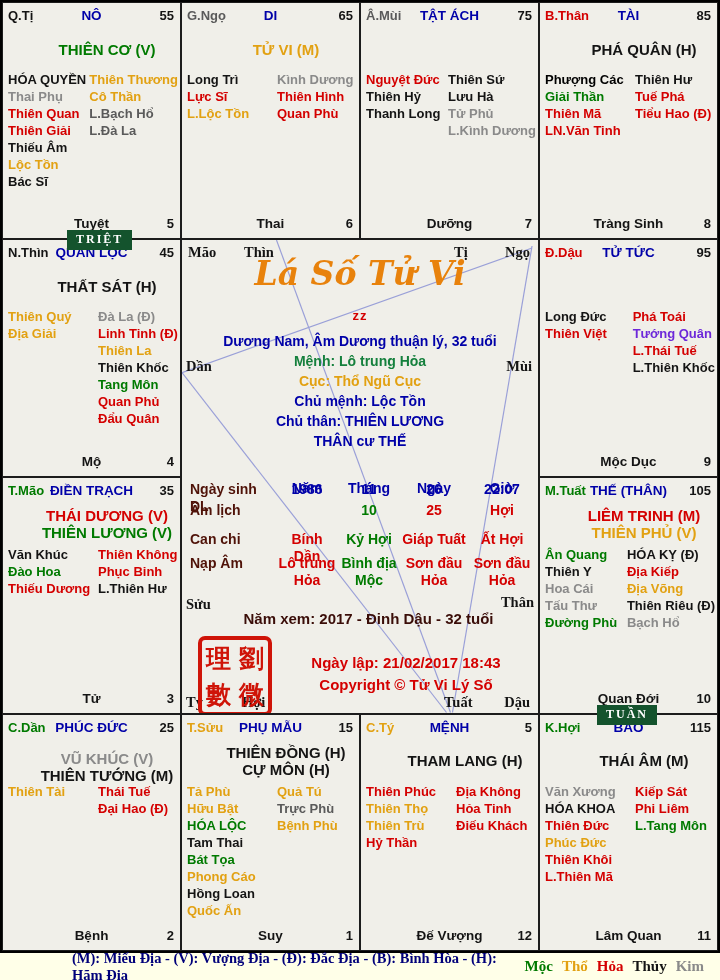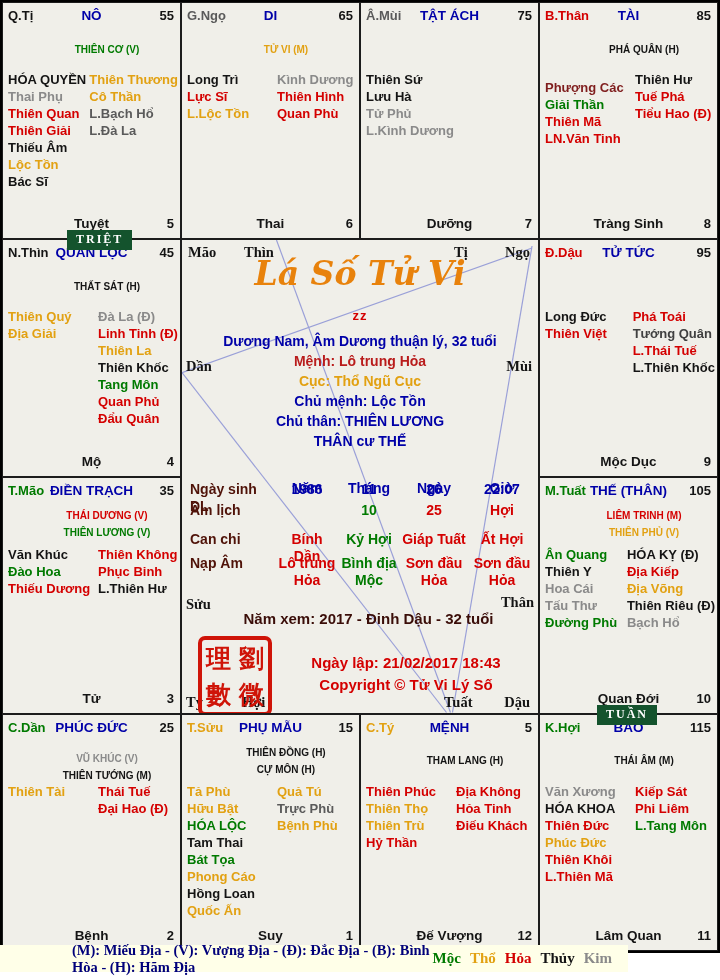--- a/index.html
+++ b/index.html
@@ -11,21 +11,21 @@
   .palace{position:relative;border:1px solid #1c1c1c;background:#f0efe9;overflow:hidden;}
   .ga-ti{grid-area:ti}.ga-ngo{grid-area:ngo}.ga-mui{grid-area:mui}.ga-than{grid-area:than}
   .ga-thin{grid-area:thin}.ga-dau{grid-area:dau}.ga-mao{grid-area:mao}.ga-tuat{grid-area:tuat}
   .ga-dan{grid-area:dan}.ga-suu{grid-area:suu}.ga-ty{grid-area:ty}.ga-hoi{grid-area:hoi}
   .ctr{grid-area:ctr;position:relative;border:1px solid #1c1c1c;background:#f0efe9;overflow:hidden;}
   .p-head{position:absolute;top:5px;left:0;right:0;height:18px;}
   .p-can{position:absolute;left:5px;font-weight:bold;font-size:13px;}
   .p-name{position:absolute;left:0;right:0;text-align:center;font-weight:bold;font-size:13.5px;color:#0000a8;}
   .p-num{position:absolute;right:6px;font-weight:bold;font-size:13px;color:#141414;}
   .p-main{position:absolute;top:25px;left:0;right:0;height:42px;display:flex;flex-direction:column;
-          justify-content:center;text-align:center;font-weight:bold;font-size:10px;line-height:17px;padding-left:31px;}
+          justify-content:center;text-align:center;font-weight:bold;font-size:15px;line-height:17px;padding-left:31px;}
   .p-cols{position:absolute;top:68px;left:5px;right:2px;display:flex;}
   .p-left{width:90px;}
   .p-right{flex:1;}
   .star{font-weight:bold;font-size:13px;line-height:17px;white-space:nowrap;}
   .p-foot{position:absolute;bottom:4px;left:0;right:0;height:18px;}
   .p-stage{position:absolute;left:0;right:0;text-align:center;font-weight:bold;font-size:13.5px;color:#141414;}
   .p-snum{position:absolute;right:6px;font-weight:bold;font-size:13px;color:#141414;}
   
   .branch{position:absolute;font-family:"Liberation Serif",serif;font-weight:bold;font-size:14.5px;color:#141414;}
   .pos-tl{left:6px;top:4px}.pos-t1{left:62px;top:4px}.pos-t2{left:272px;top:4px}.pos-tr{right:8px;top:4px}
@@ -45,21 +45,21 @@
   .c-seal{position:absolute;left:16px;top:396px;width:66px;height:72px;border:4px solid #cf1408;border-radius:7px;
           display:grid;grid-template-columns:1fr 1fr;grid-template-rows:1fr 1fr;align-items:center;justify-items:center;
           color:#cf1408;font-family:"DejaVu Serif",serif;font-weight:bold;font-size:25px;line-height:1;}
   .c-redline{position:absolute;left:96px;right:4px;text-align:center;font-weight:bold;font-size:15px;color:#d40000;}
   
   .badge{position:absolute;background:#14532d;color:#fff;font-family:"Liberation Serif",serif;
          font-weight:bold;font-size:12px;letter-spacing:2px;padding:2px 9px 3px 9px;z-index:6;}
   .badge-triet{left:67px;top:230px;}
   .badge-tuan{left:597px;top:705px;}
   
-  .legend{position:absolute;left:0;bottom:8px;width:628px;height:27px;background:#ffffe8;
+  .legend{position:absolute;left:0;bottom:0;width:720px;height:27px;background:#ffffe8;
           display:flex;align-items:center;font-family:"Liberation Serif",serif;font-weight:bold;}
   .legend-text{color:#00007a;margin-left:72px;font-size:14.5px;}
   .legend-els{margin-left:auto;margin-right:16px;display:flex;gap:9px;font-size:15px;}
 </style>
 </head>
 <body>
 
 <div class="page">
   <div class="board">
     <div class="palace ga-ti">
@@ -120,20 +120,25 @@
   </div>
 </div>
     <div class="palace ga-mui">
   <div class="p-head">
     <span class="p-can" style="color: rgb(90, 90, 90);">Â.Mùi</span>
     <span class="p-name">TẬT ÁCH</span>
     <span class="p-num">75</span>
   </div>
   <div class="p-main"></div>
   <div class="p-cols">
+    <div class="p-left">
+            <div class="star" style="color: rgb(212, 0, 0);">Nguyệt Đức</div>
+            <div class="star" style="color: rgb(20, 20, 20);">Thiên Hỷ</div>
+            <div class="star" style="color: rgb(20, 20, 20);">Thanh Long</div>
+          </div>
     <div class="p-right">
             <div class="star" style="color: rgb(20, 20, 20);">Thiên Sứ</div>
             <div class="star" style="color: rgb(20, 20, 20);">Lưu Hà</div>
             <div class="star" style="color: rgb(138, 138, 138);">Tử Phủ</div>
             <div class="star" style="color: rgb(138, 138, 138);">L.Kình Dương</div>
           </div>
   </div>
   <div class="p-foot">
     <span class="p-stage">Dưỡng</span>
     <span class="p-snum">7</span>
@@ -143,21 +148,21 @@
   <div class="p-head">
     <span class="p-can" style="color: rgb(212, 0, 0);">B.Thân</span>
     <span class="p-name">TÀI</span>
     <span class="p-num">85</span>
   </div>
   <div class="p-main">
           <div style="color: rgb(20, 20, 20);">PHÁ QUÂN (H)</div>
         </div>
   <div class="p-cols">
     <div class="p-left">
-            <div class="star" style="color: #7f1d1d; margin-top: 8px;">Phượng Các</div>
+            <div class="star" style="color: #000000;">Phượng Các</div>
             <div class="star" style="color: rgb(0, 122, 0);">Giải Thần</div>
             <div class="star" style="color: rgb(212, 0, 0);">Thiên Mã</div>
             <div class="star" style="color: rgb(212, 0, 0);">LN.Văn Tinh</div>
           </div>
     <div class="p-right">
             <div class="star" style="color: rgb(20, 20, 20);">Thiên Hư</div>
             <div class="star" style="color: rgb(212, 0, 0);">Tuế Phá</div>
             <div class="star" style="color: rgb(212, 0, 0);">Tiểu Hao (Đ)</div>
           </div>
   </div>
@@ -214,21 +219,21 @@
           <div class="branch pos-r2">Thân</div>
           <div class="branch pos-bl">Tý</div>
           <div class="branch pos-b1">Hợi</div>
           <div class="branch pos-b2">Tuất</div>
           <div class="branch pos-br">Dậu</div>
         </div>
       <div class="c-title">Lá Số Tử Vi</div>
       <div class="c-zz">zz</div>
       <div class="c-info" id="c-info">
           <div style="color: rgb(0, 0, 168);">Dương Nam, Âm Dương thuận lý, 32 tuổi</div>
-          <div style="color: #b91c1c;">Mệnh: Lô trung Hỏa</div>
+          <div style="color: #15803d;">Mệnh: Lô trung Hỏa</div>
           <div style="color: rgb(226, 161, 18);">Cục: Thổ Ngũ Cục</div>
           <div style="color: rgb(0, 0, 168);">Chủ mệnh:  Lộc Tồn</div>
           <div style="color: rgb(0, 0, 168);">Chủ thân:  THIÊN LƯƠNG</div>
           <div style="color: rgb(0, 0, 168);">THÂN cư THẾ</div>
         </div>
       <div id="c-table">
           <div class="c-row" style="top: 240px;">
             <div class="lbl"></div>
             <div class="cell" style="color: rgb(0, 0, 168);">Năm</div>
             <div class="cell" style="color: rgb(0, 0, 168);">Tháng</div>
@@ -282,21 +287,21 @@
     <span class="p-num">95</span>
   </div>
   <div class="p-main"></div>
   <div class="p-cols">
     <div class="p-left">
             <div class="star" style="color: rgb(20, 20, 20);">Long Đức</div>
             <div class="star" style="color: rgb(212, 0, 0);">Thiên Việt</div>
           </div>
     <div class="p-right">
             <div class="star" style="color: rgb(212, 0, 0);">Phá Toái</div>
-            <div class="star" style="color: #404040;">Tướng Quân</div>
+            <div class="star" style="color: #6d28d9;">Tướng Quân</div>
             <div class="star" style="color: rgb(212, 0, 0);">L.Thái Tuế</div>
             <div class="star" style="color: rgb(20, 20, 20);">L.Thiên Khốc</div>
           </div>
   </div>
   <div class="p-foot">
     <span class="p-stage">Mộc Dục</span>
     <span class="p-snum">9</span>
   </div>
 </div>
     <div class="palace ga-mao">

